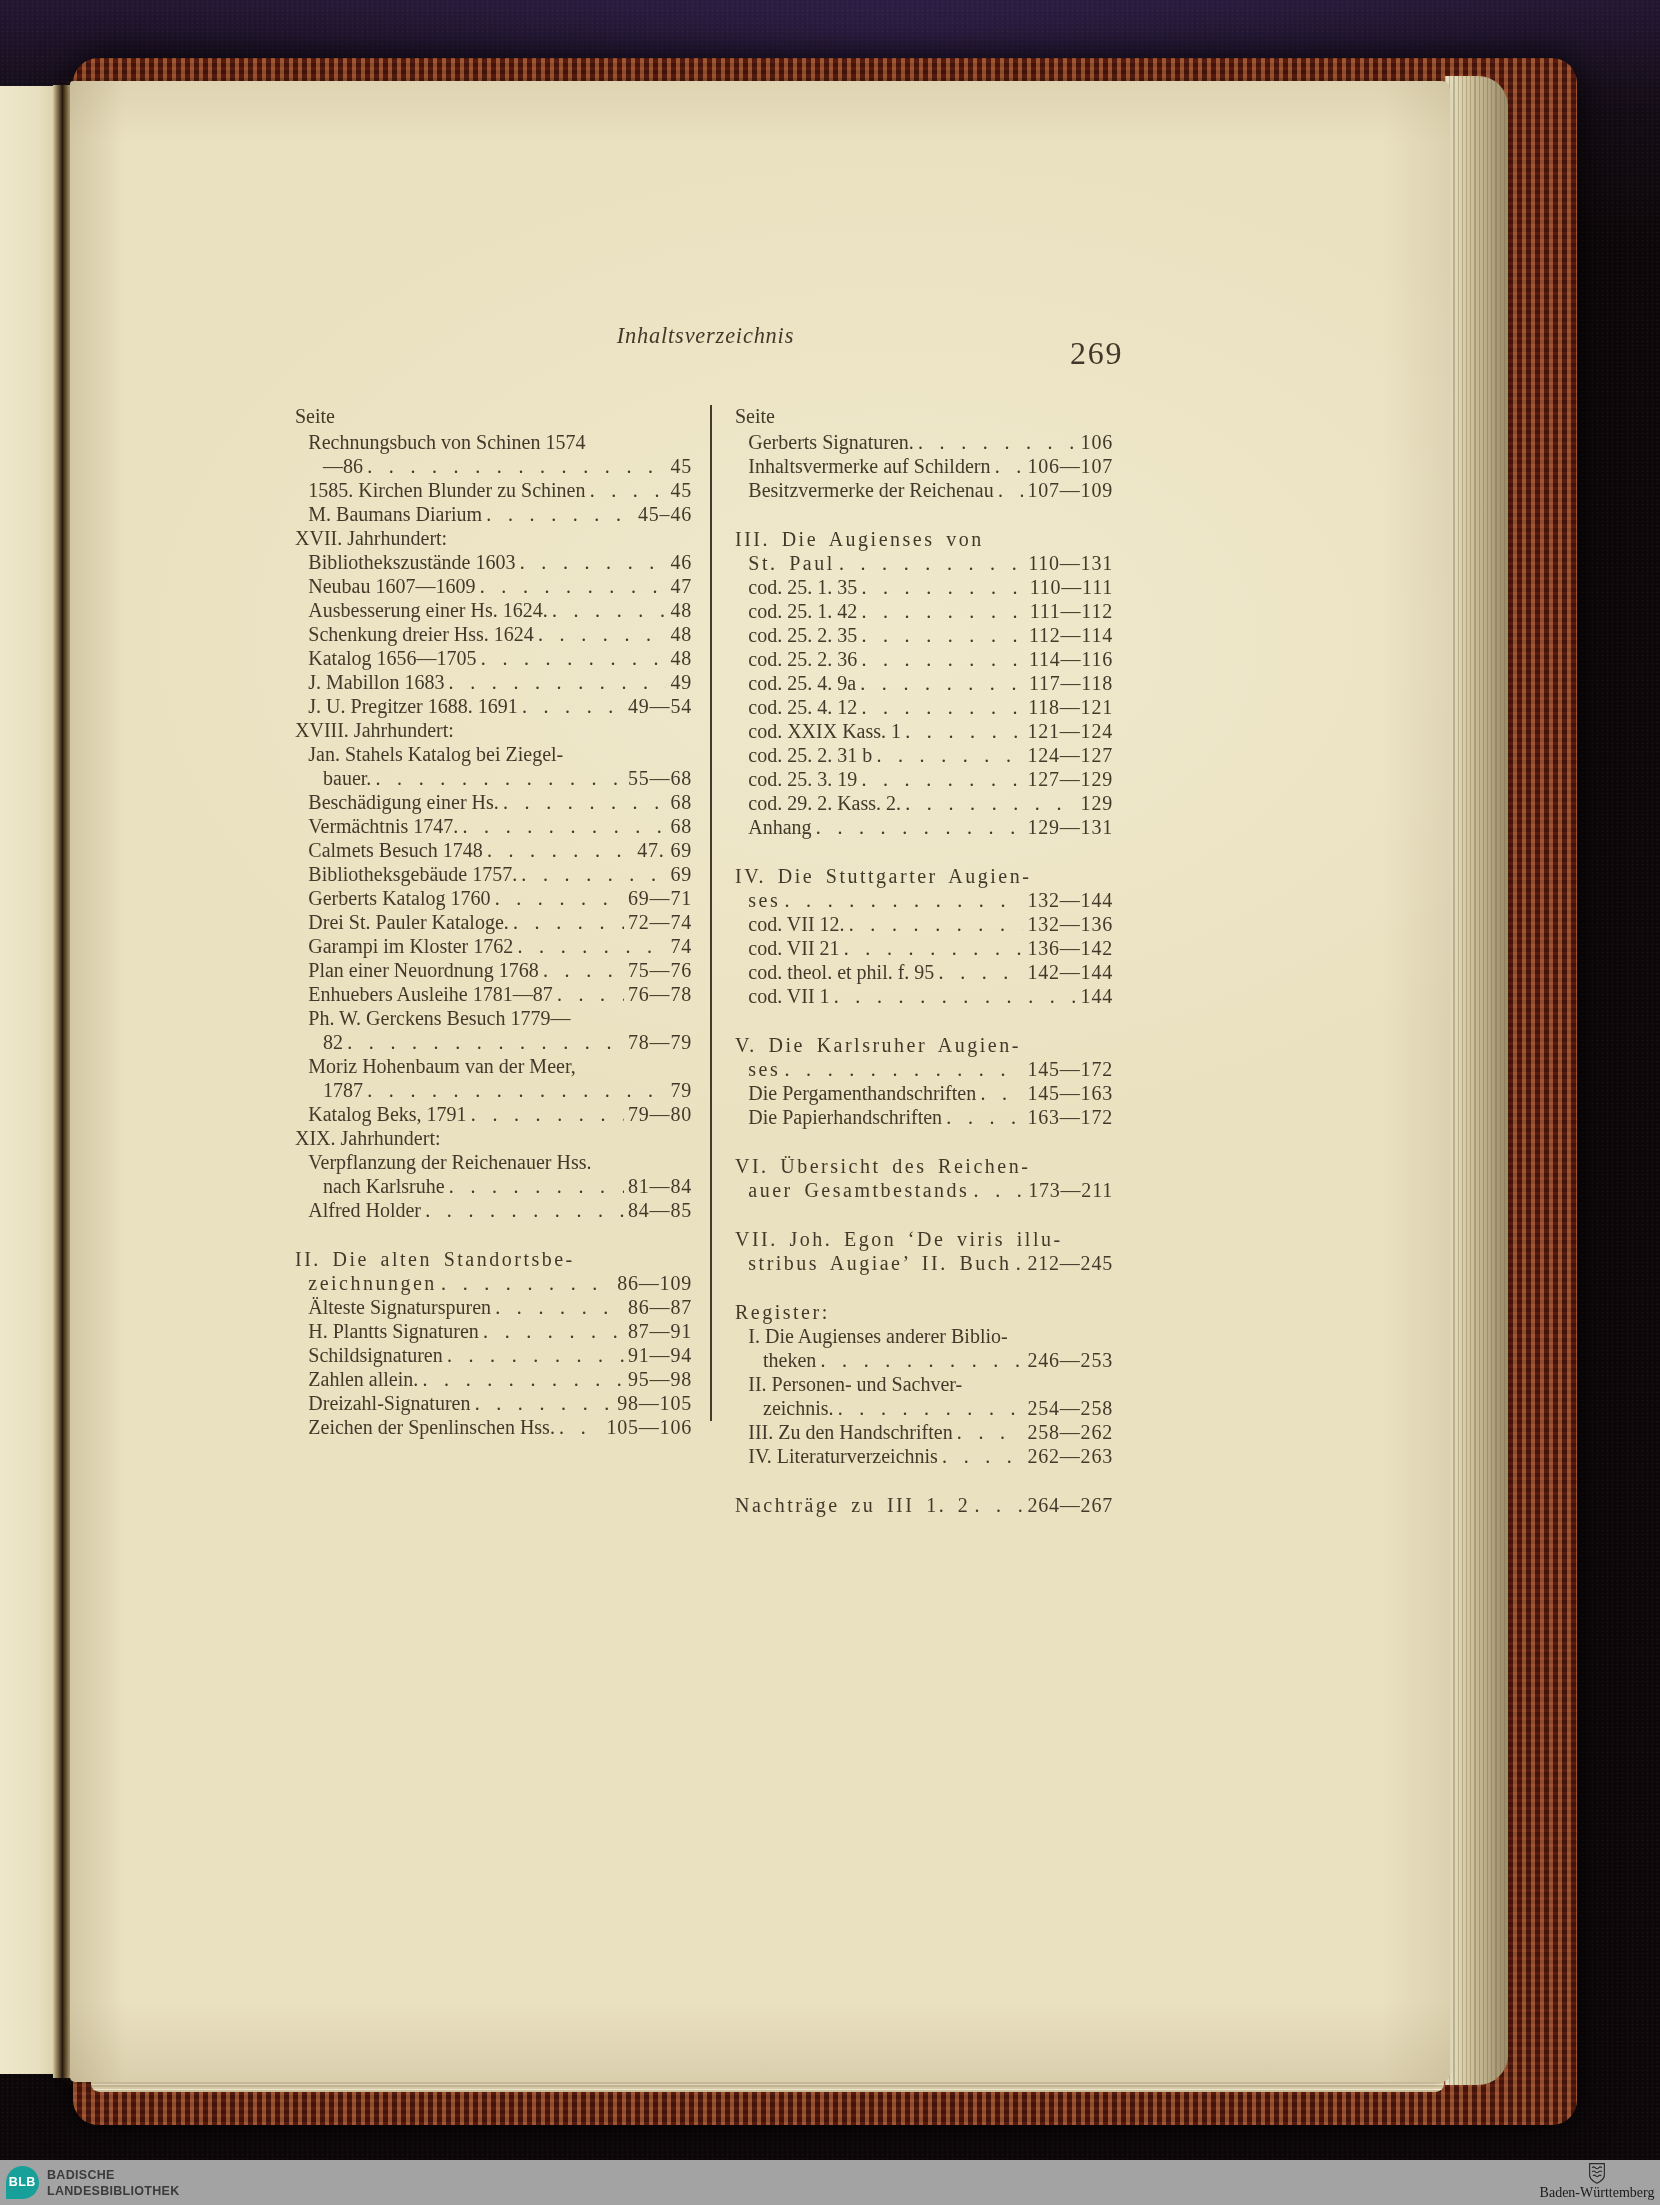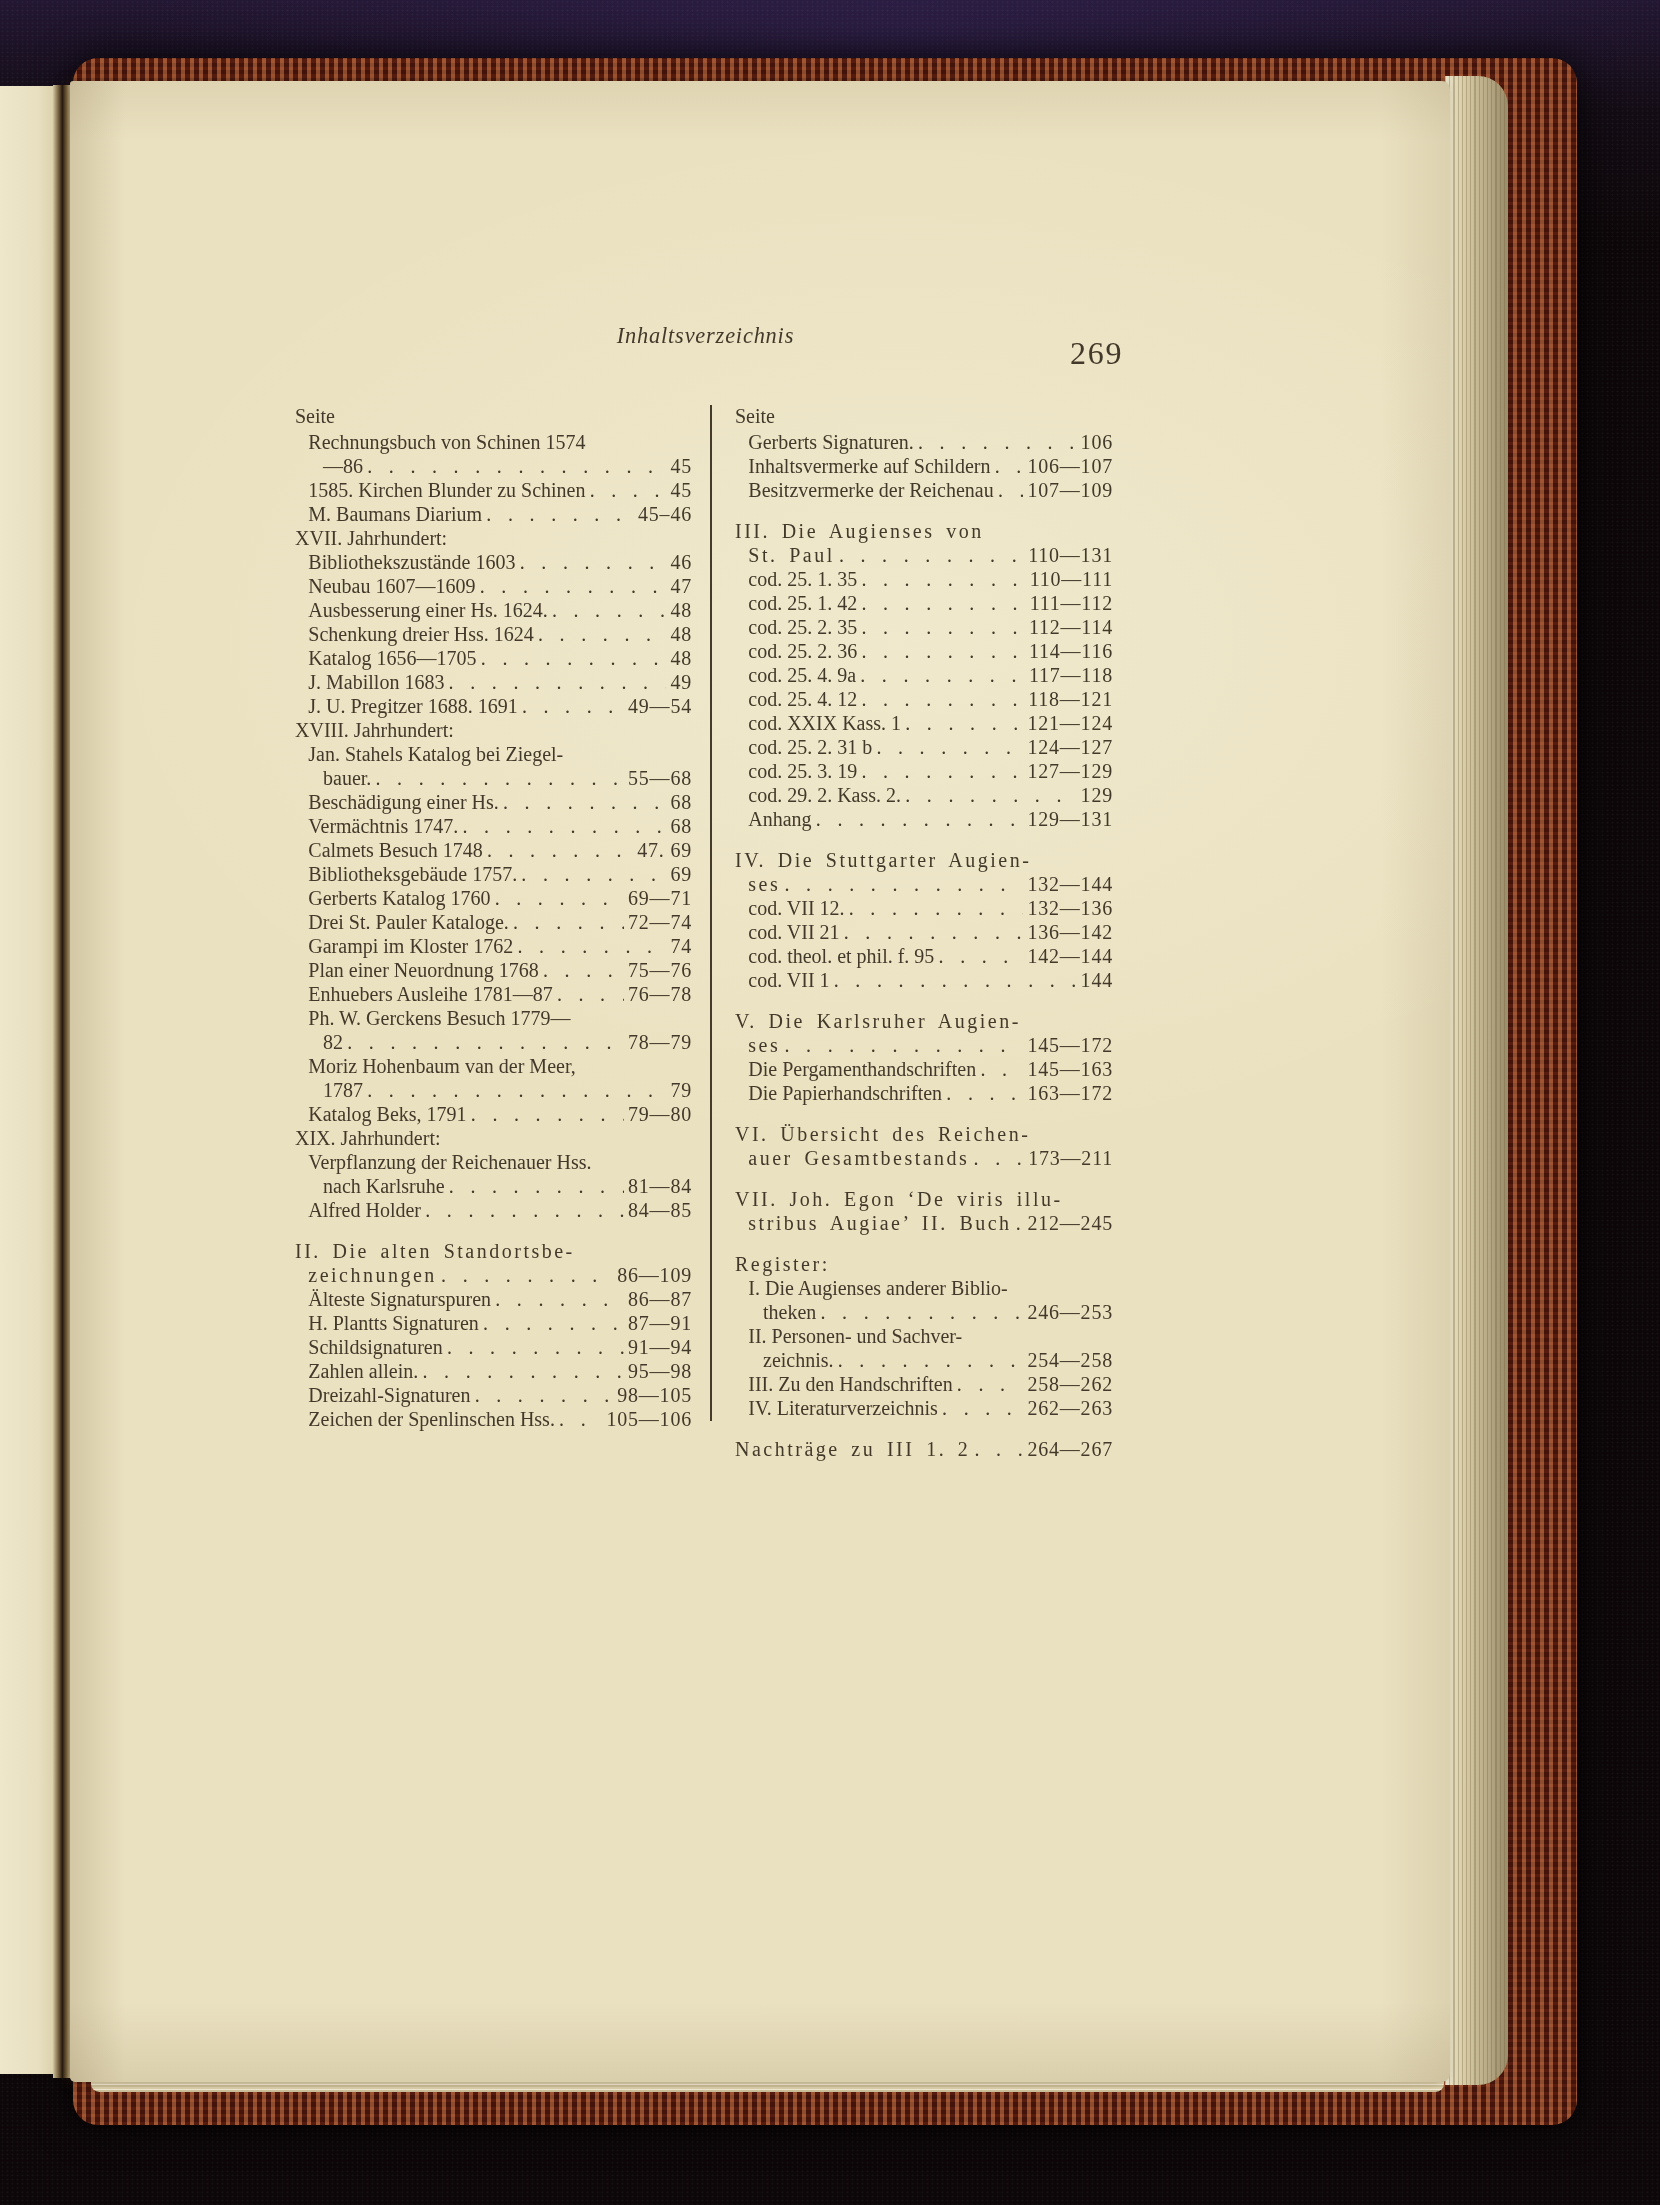--- a/index.html
+++ b/index.html
@@ -40,21 +40,21 @@
     background:repeating-linear-gradient(0deg,#cdc29c 0 1.7px,#f4edd4 1.7px 3.3px,#ded3ae 3.3px 5px);}
   .title{position:absolute;left:482px;top:242px;width:307px;text-align:center;
     font-size:22.4px;letter-spacing:0.8px;font-style:italic;}
   .pagenum{position:absolute;left:1000px;top:254px;font-size:32px;letter-spacing:1.7px;}
   .divider{position:absolute;left:640px;top:324px;width:1.7px;height:1016px;background:#453b2b;}
   .col{position:absolute;top:319px;font-size:20px;}
   .col-left{left:225px;width:397px;}
   .col-right{left:665px;width:378px;}
   .seite{height:30px;line-height:33px;text-align:left;font-size:20px;padding-right:1.7px;}
   .row{display:flex;align-items:baseline;height:24px;line-height:24px;white-space:nowrap;}
-  .row.gap{margin-top:17px;}
+  .row.gap{margin-top:25px;}
   .ind1{padding-left:13.3px;}
   .ind2{padding-left:28px;justify-content:flex-end;}
   .spaced .t{letter-spacing:2.5px;word-spacing:4.2px;}
   .t{flex:0 0 auto;}
   .lead{flex:1 1 auto;min-width:0;overflow:hidden;margin:0 4.2px;letter-spacing:5.8px;}
   .p{flex:0 0 auto;letter-spacing:0.8px;}
   .footer{position:absolute;left:0;top:2160px;width:1661px;height:45px;background:#a3a3a3;
     font-family:"Liberation Sans", sans-serif;}
   .blb-logo{position:absolute;left:5.8px;top:5.8px;width:33px;height:33px;background:#17a09a;
     border-radius:50% 50% 50% 0;display:flex;align-items:center;justify-content:center;
@@ -442,14 +442,32 @@
           <span class="p">262—263</span>
         </div>
         <div class="row ind0 spaced gap">
           <span class="t">Nachträge zu III 1. 2</span>
           <span class="lead">. . . . . . . . . . . . . . . . . . . . . . . . . . . . . . . . . . . . . . . . . . . . . . . . . . . . . . . . . . . . </span>
           <span class="p">264—267</span>
         </div>
       </div>
   </div>
 
+  <div class="footer">
+    <div class="blb-logo">
+      <span>BLB</span>
+    </div>
+    <div class="blb-text">
+      <div>BADISCHE</div>
+      <div>LANDESBIBLIOTHEK</div>
+    </div>
+    <div class="bw">
+      <svg width="18" height="23" viewBox="0 0 22 28">
+        <path d="M2 2 H20 V16 C20 22 11 26 11 26 C11 26 2 22 2 16 Z" fill="none" stroke="#2a2a2a" stroke-width="1.4"></path>
+        <path d="M5 7 q2 -2.2 4 0 q2 2.2 4 0 q2 -2.2 4 0" fill="none" stroke="#2a2a2a" stroke-width="1.3"></path>
+        <path d="M5 12 q2 -2.2 4 0 q2 2.2 4 0 q2 -2.2 4 0" fill="none" stroke="#2a2a2a" stroke-width="1.3"></path>
+        <path d="M6 17 q1.7 -2 3.5 0 q1.7 2 3.4 0 q1.7 -2 3.4 0" fill="none" stroke="#2a2a2a" stroke-width="1.3"></path>
+      </svg>
+      <div class="bw-label">Baden-Württemberg</div>
+    </div>
+  </div>
 </div>
 
 
 </body></html>

